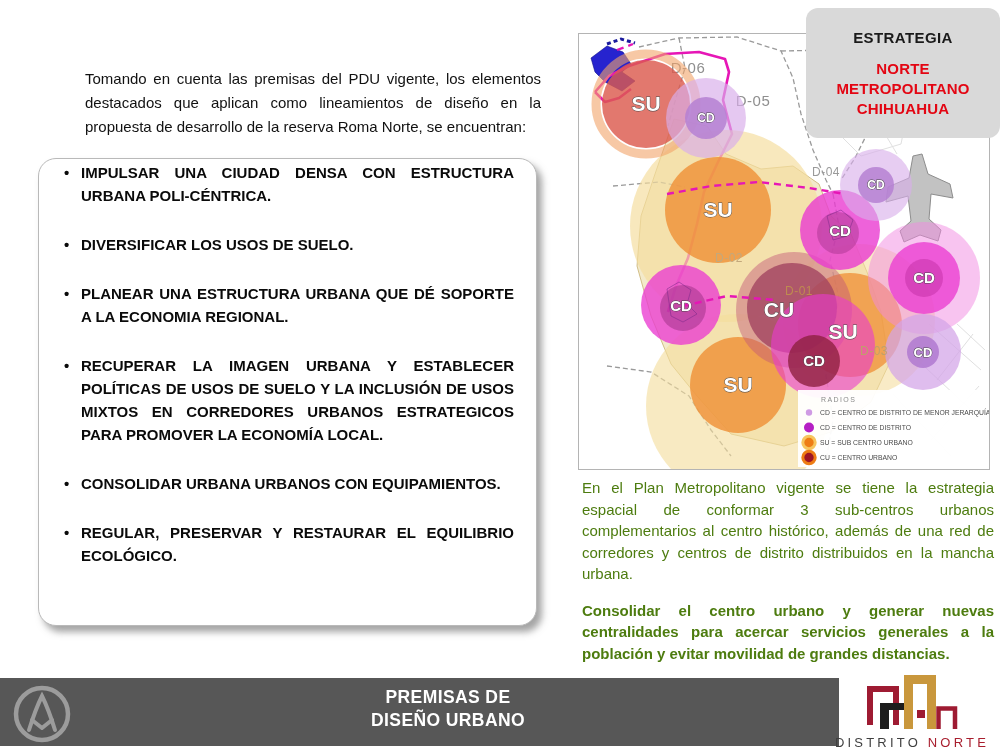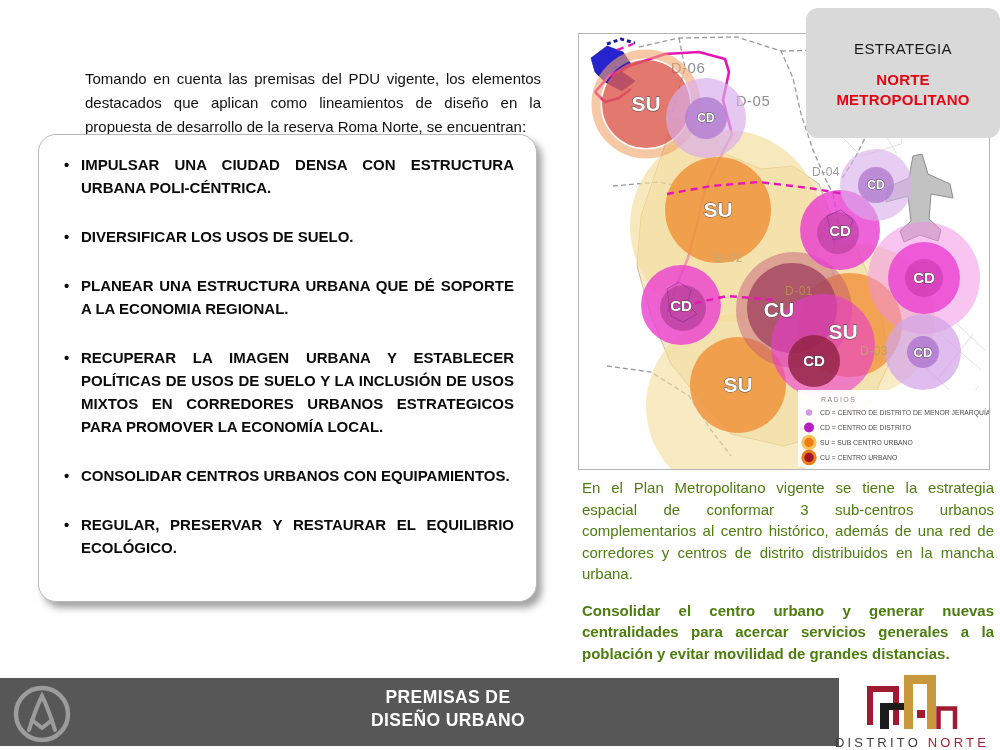--- a/index.html
+++ b/index.html
@@ -7,24 +7,24 @@
     position:relative;width:1000px;height:750px;background:#ffffff;overflow:hidden;
     font-family:"Liberation Sans", sans-serif;color:#000;
   }
   
   .intro{
     position:absolute;left:60px;top:52px;width:456px;
     font-size:15px;line-height:24px;text-align:justify;color:#111;margin-left:25px;
   }
   
   .premise-box{
-    position:absolute;left:38px;top:134px;width:499px;height:468px;
+    position:absolute;left:38px;top:158px;width:499px;height:468px;
     background:#ffffff;border:1px solid #b9b9b9;border-radius:18px;
     box-shadow:5px 6px 7px rgba(90,90,90,.55);
-    padding:18px 22px 0 24px;box-sizing:border-box;overflow:hidden;
+    padding:2px 22px 0 24px;box-sizing:border-box;overflow:hidden;
   }
   .premise-box ul{list-style:none;margin:0;padding:0;}
   .premise-box li{
     position:relative;padding-left:18px;margin-bottom:26px;
     font-size:15px;font-weight:bold;line-height:23px;text-align:justify;color:#0a0a0a;
   }
   .premise-box li::before{content:"\2022";position:absolute;left:1px;top:0;}
   
   .map-panel{
     position:absolute;left:578px;top:33px;width:410px;height:435px;
@@ -42,21 +42,21 @@
   .dl.tan{fill:#c3a87c;}
   .dl.tan2{fill:#bf8a50;}
   .dl.tan3{fill:#bfa06a;}
   .lg-title{font-size:7px;fill:#8a8a8a;letter-spacing:1.4px;}
   .lg-item{font-size:6.8px;fill:#4a4a4a;}
   
   .strategy-box{
     position:absolute;left:806px;top:8px;width:194px;height:130px;
     background:#d9d9d9;border-radius:12px;text-align:center;
   }
-  .strategy-box .sb-title{margin-top:32px;font-size:15px;font-weight:normal;color:#1a1a1a;letter-spacing:.4px;}
+  .strategy-box .sb-title{margin-top:21px;font-size:15px;font-weight:bold;color:#1a1a1a;letter-spacing:.4px;}
   .strategy-box .sb-lines{margin-top:13px;font-size:15px;font-weight:bold;color:#e30613;line-height:20px;letter-spacing:.2px;}
   
   .right-col{position:absolute;left:582px;top:477px;width:412px;}
   .right-col p{margin:0;font-size:15px;line-height:21.5px;text-align:justify;color:#4d7c0f;}
   .right-col p.emph{margin-top:15px;font-weight:bold;}
   
   .footer-bar{position:absolute;left:0;top:678px;width:828px;height:68px;background:#575757;padding-left:11px;}
   .footer-title{
     position:absolute;left:448px;top:8px;transform:translateX(-50%);
     text-align:center;color:#ffffff;font-weight:bold;font-size:17.5px;line-height:22.5px;letter-spacing:.4px;white-space:nowrap;
@@ -76,21 +76,21 @@
 <div class="slide">
 
   <p class="intro">Tomando en cuenta las premisas del PDU vigente, los elementos destacados que aplican como lineamientos de diseño en la propuesta de desarrollo de la reserva Roma Norte, se encuentran:</p>
 
   <div class="premise-box">
     <ul>
       <li>IMPULSAR UNA CIUDAD DENSA CON ESTRUCTURA URBANA POLI-CÉNTRICA.</li>
       <li>DIVERSIFICAR LOS USOS DE SUELO.</li>
       <li>PLANEAR UNA ESTRUCTURA URBANA QUE DÉ SOPORTE A LA ECONOMIA REGIONAL.</li>
       <li>RECUPERAR LA IMAGEN URBANA Y ESTABLECER POLÍTICAS DE USOS DE SUELO Y LA INCLUSIÓN DE USOS MIXTOS EN CORREDORES URBANOS ESTRATEGICOS PARA PROMOVER LA ECONOMÍA LOCAL.</li>
-      <li>CONSOLIDAR CENTROS URBANOS CON EQUIPAMIENTOS.</li>
+      <li>CONSOLIDAR URBANA URBANOS CON EQUIPAMIENTOS.</li>
       <li>REGULAR, PRESERVAR Y RESTAURAR EL EQUILIBRIO ECOLÓGICO.</li>
     </ul>
   </div>
 
   <div class="map-panel">
     <svg width="410" height="435" viewBox="0 0 410 435">
       <rect x="0" y="0" width="410" height="435" fill="#ffffff"></rect>
 
       <g stroke="#e0e0e0" stroke-width="1" fill="none">
         <path d="M 255,62 L 300,56 L 330,70 L 322,110 L 282,122 L 260,100 Z"></path>
@@ -194,20 +194,21 @@
         <text class="lg-item" x="241" y="426">CU =  CENTRO URBANO</text>
       </g>
     </svg>
   </div>
 
   <div class="strategy-box">
     <div class="sb-title">ESTRATEGIA</div>
     <div class="sb-lines">
       <div>NORTE</div>
       <div>METROPOLITANO</div>
+      <div>CHIHUAHUA</div>
     </div>
   </div>
 
   <div class="right-col">
     <p>En el Plan Metropolitano vigente se tiene la estrategia espacial de conformar 3 sub-centros urbanos complementarios al centro histórico, además de una red de corredores y centros de distrito distribuidos en la mancha urbana.</p>
     <p class="emph">Consolidar el centro urbano y generar nuevas centralidades para acercar servicios generales a la población y evitar movilidad de grandes distancias.</p>
   </div>
 
   <div class="footer-bar">
     <svg class="a-logo" viewBox="0 0 60 60">

